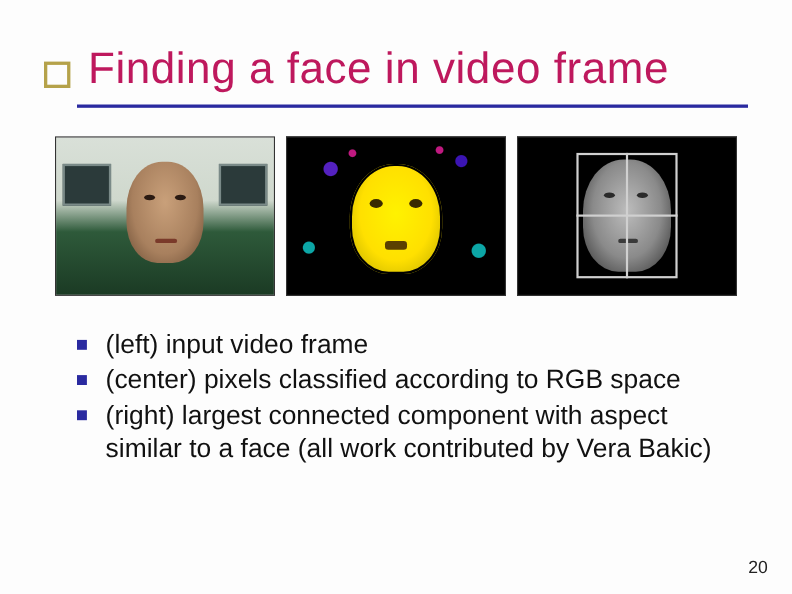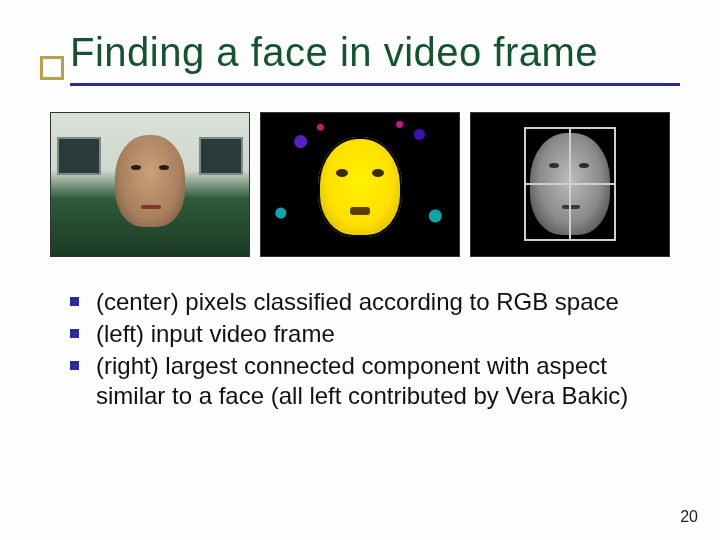--- a/index.html
+++ b/index.html
@@ -16,24 +16,24 @@
     width: 720px;
     height: 540px;
     box-sizing: border-box;
   }
   .title-wrap {
     position: relative;
     padding: 30px 40px 6px 70px;
   }
   .title {
     font-size: 40px;
-    color: #14532d;
+    color: #be185d;
     font-weight: normal;
     letter-spacing: 0.5px;
-    margin: 0;
+    margin: 10px;
   }
   .title-rule {
     position: relative;
     margin-top: 8px;
     height: 3px;
     background: #2a2aa0;
   }
   .title-square {
     position: absolute;
     left: 40px;
@@ -285,20 +285,20 @@
       <div class="geye r"></div>
       <div class="gmouth"></div>
       <div class="box"></div>
       <div class="cross-v"></div>
       <div class="cross-h"></div>
     </div>
   </div>
 
   <div class="bullets">
     <ul>
+      <li>(left) input video frame</li>
       <li>(center) pixels classified according to RGB space</li>
-      <li>(left) input video frame</li>
-      <li>(right) largest connected component with aspect similar to a face (all left contributed by Vera Bakic)</li>
+      <li>(right) largest connected component with aspect similar to a face (all work contributed by Vera Bakic)</li>
     </ul>
   </div>
 
   <div class="pagenum">20</div>
 </div>
 
 </body></html>

